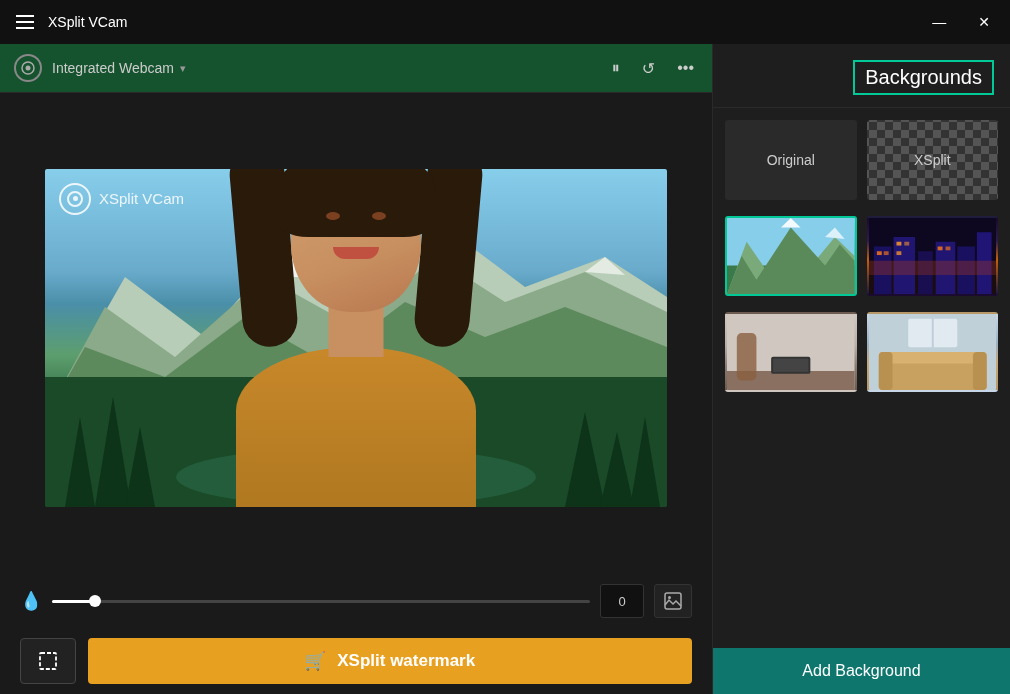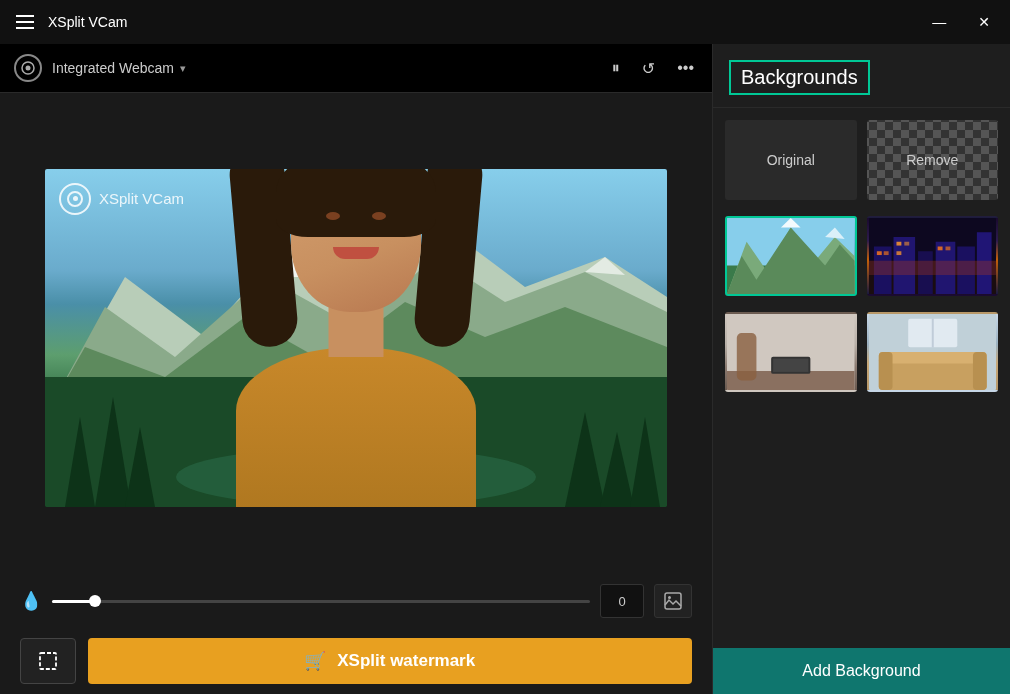--- a/index.html
+++ b/index.html
@@ -69,21 +69,21 @@
       background: #1a1a1a;
       padding: 0;
     }
 
     
     .toolbar {
       display: flex;
       align-items: center;
       padding: 10px 14px;
       gap: 10px;
-      background: #000000;
+      background: #14532d;
       border-bottom: 1px solid #2a2a2a;
     }
     .webcam-icon-wrap {
       width: 28px;
       height: 28px;
       border-radius: 50%;
       border: 2px solid #888;
       display: flex;
       align-items: center;
       justify-content: center;
@@ -290,20 +290,21 @@
       background: #1e1e1e;
       display: flex;
       flex-direction: column;
       border-left: 1px solid #2a2a2a;
     }
 
     
     .bg-tab-header {
       padding: 16px 16px 12px;
       border-bottom: 1px solid #2a2a2a;
+      text-align: right;
     }
     .bg-tab-title {
       font-size: 20px;
       font-weight: 500;
       color: #fff;
       display: inline-block;
       border: 2px solid #00c896;
       padding: 4px 10px;
     }
 
@@ -507,21 +508,21 @@
       <span class="bg-tab-title">Backgrounds</span>
     </div>
 
     <div class="bg-options">
 
       <div class="bg-row">
         <div class="bg-item bg-original">
           <span class="bg-item-label">Original</span>
         </div>
         <div class="bg-item bg-remove">
-          <span class="bg-item-label">Remove</span>
+          <span class="bg-item-label">XSplit</span>
         </div>
       </div>
 
       <div class="bg-row">
         <div class="bg-item bg-mountains selected">
           <svg style="position:absolute;bottom:0;width:100%;height:100%;" viewBox="0 0 130 80" preserveAspectRatio="none">
             <rect width="130" height="80" fill="#87CEEB"></rect>
             <rect y="50" width="130" height="30" fill="#3a7a4a"></rect>
             <polygon points="0,80 20,25 40,55 65,10 90,45 110,20 130,40 130,80" fill="#7aaa7a"></polygon>
             <polygon points="0,80 15,40 30,65 65,10 100,50 115,28 130,45 130,80" fill="#5a8a5a"></polygon>

